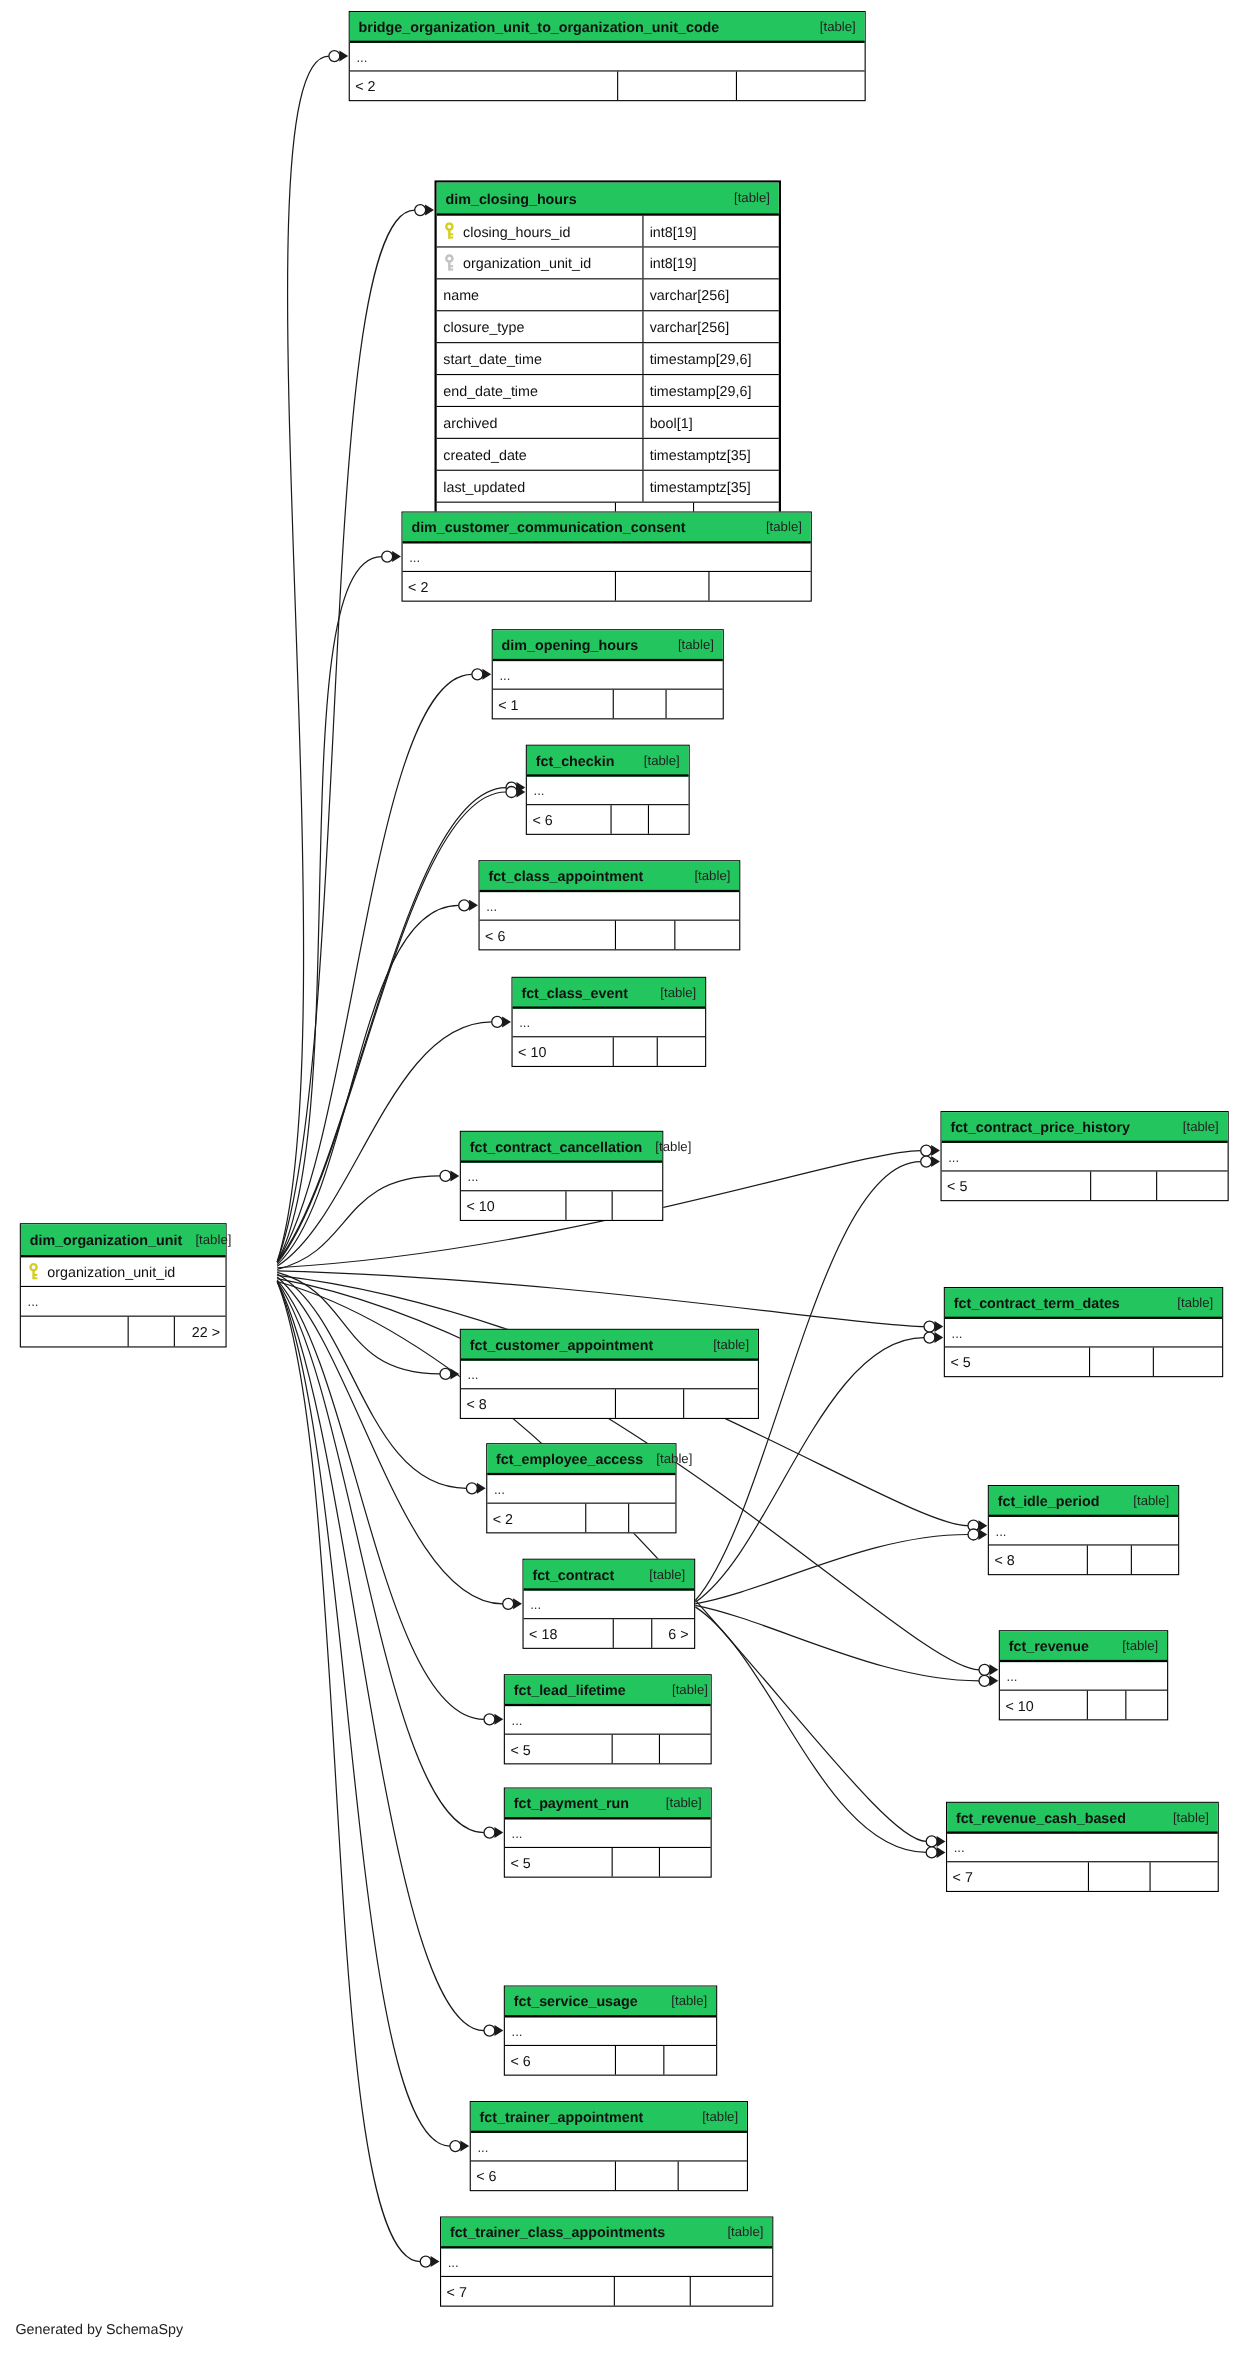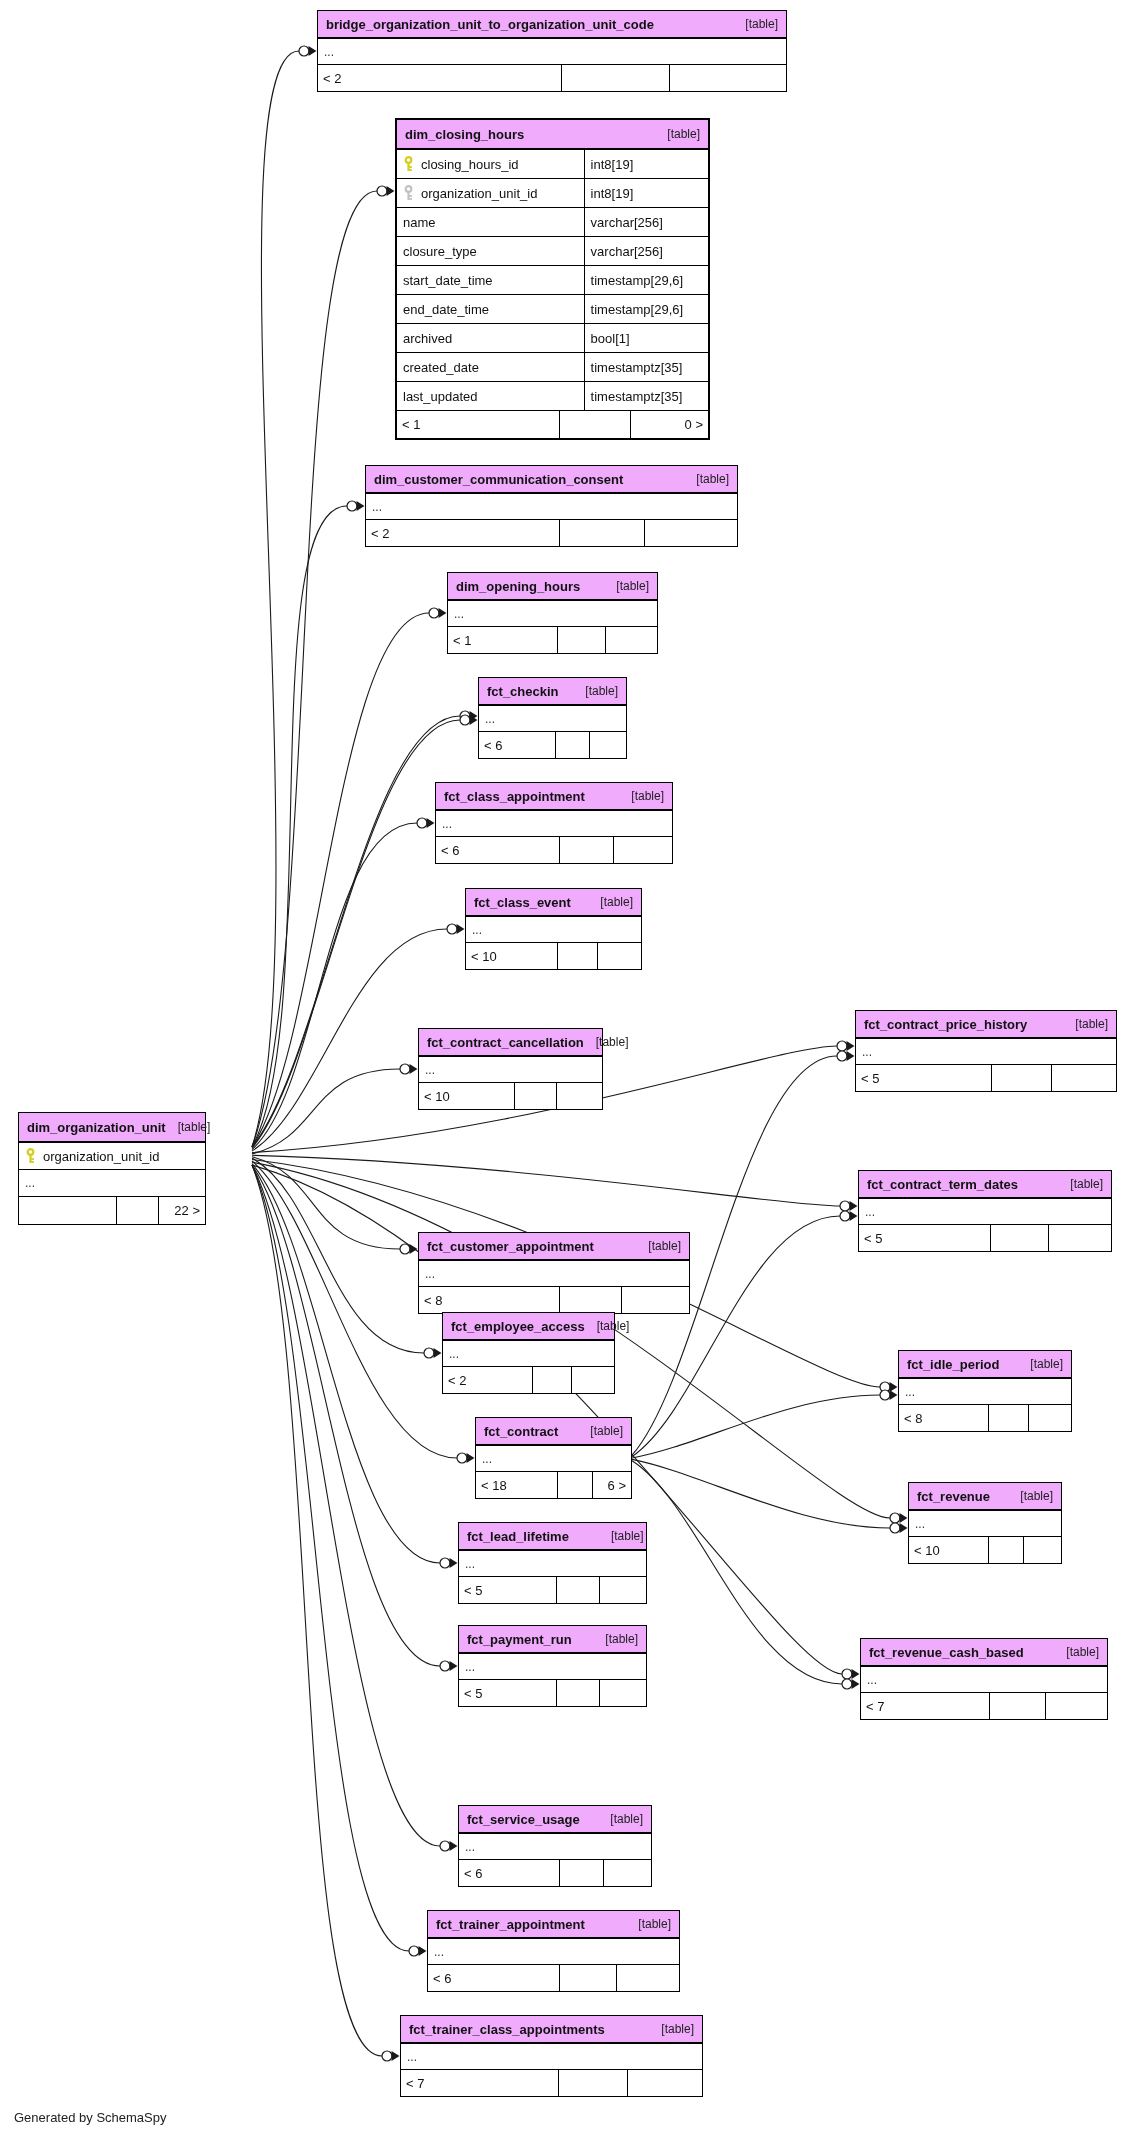--- a/index.html
+++ b/index.html
@@ -1,23 +1,23 @@
 <!DOCTYPE html>
 <html><head>
 <meta charset="utf-8">
 <style>
   html,body{margin:0;padding:0;background:#ffffff;}
   body{position:relative;width:1132px;height:2148px;overflow:hidden;
        font-family:"Liberation Sans",sans-serif;color:#111;}
   #edges{position:absolute;left:0;top:0;z-index:1;}
   #tables{position:absolute;left:0;top:0;z-index:2;}
   .tbl{position:absolute;background:#ffffff;border:1px solid #000;box-sizing:border-box;}
-  .tbl.emph{border-width:2px;}
+  .tbl.emph{border-width:2px;margin-top:46px;}
   .tbl-header{display:flex;justify-content:space-between;align-items:center;
-              background:#f0abfc;border-bottom:2px solid #000;padding:0 8px;
+              background:#22c55e;border-bottom:2px solid #000;padding:0 8px;
               box-sizing:border-box;gap:12px;}
   .tbl-name{font-weight:bold;font-size:13px;white-space:nowrap;}
   .tbl-type{font-size:12px;white-space:nowrap;color:#222;}
   .trow{display:flex;align-items:center;border-bottom:1px solid #000;
         font-size:13px;box-sizing:border-box;}
   .cname{display:flex;align-items:center;gap:7px;padding:0 6px;flex:1 1 auto;
          height:100%;white-space:nowrap;overflow:hidden;}
   .ctype{flex:0 0 40%;border-left:1px solid #000;padding:0 6px;display:flex;
          align-items:center;height:100%;box-sizing:border-box;white-space:nowrap;}
   .trow.ellipsis .cname{color:#333;font-size:12px;}
@@ -381,21 +381,21 @@
               <span>...</span>
             </span>
           </div>
         </div>
       <div class="tbl-footer" style="height: 26px;">
         <span class="fcell fcell-l">&lt; 5</span>
         <span class="fcell fcell-m"></span>
         <span class="fcell fcell-r"></span>
       </div>
     </div>
-      <div class="tbl" style="left: 418px; top: 1208px; width: 272px; margin-top: 24px;">
+      <div class="tbl" style="left: 418px; top: 1208px; width: 272px;">
       <div class="tbl-header" style="height: 28px;">
         <span class="tbl-name">fct_customer_appointment</span>
         <span class="tbl-type">[table]</span>
       </div>
       <div class="tbl-rows">
           <div class="trow ellipsis" style="height: 26px;">
             <span class="cname">
               <span>...</span>
             </span>
           </div>

